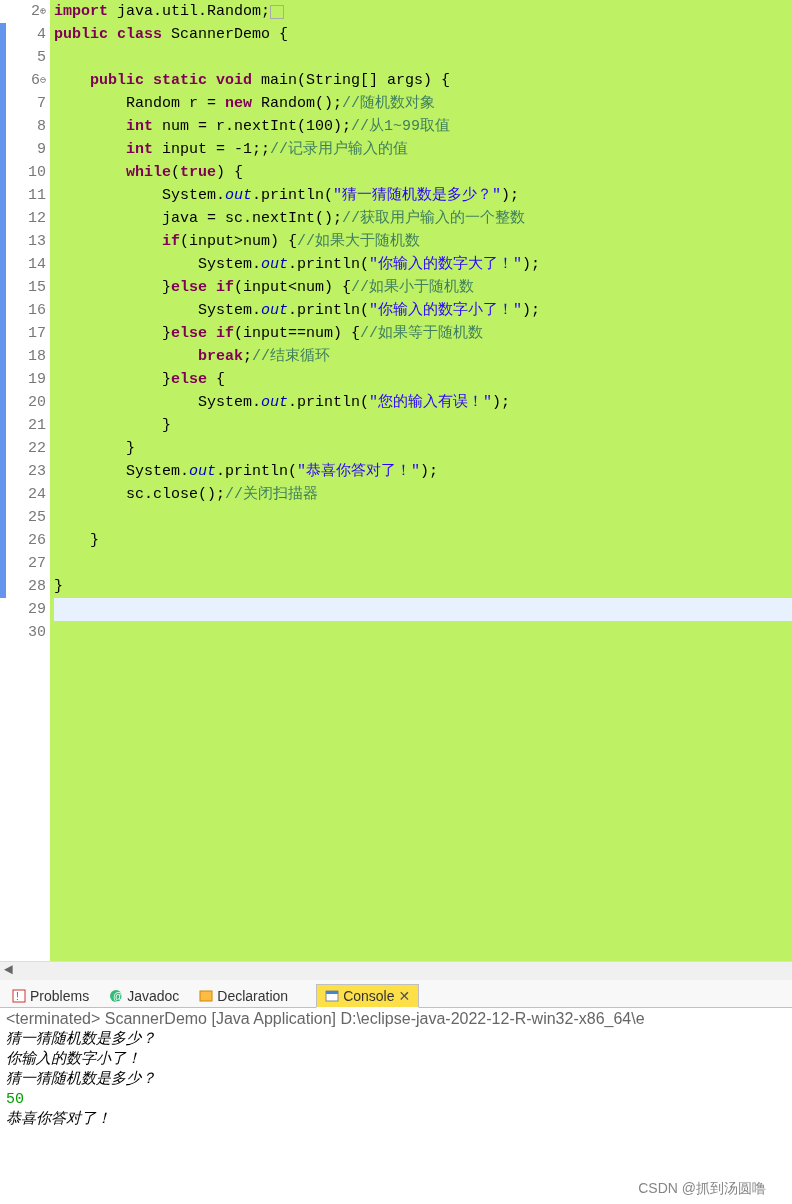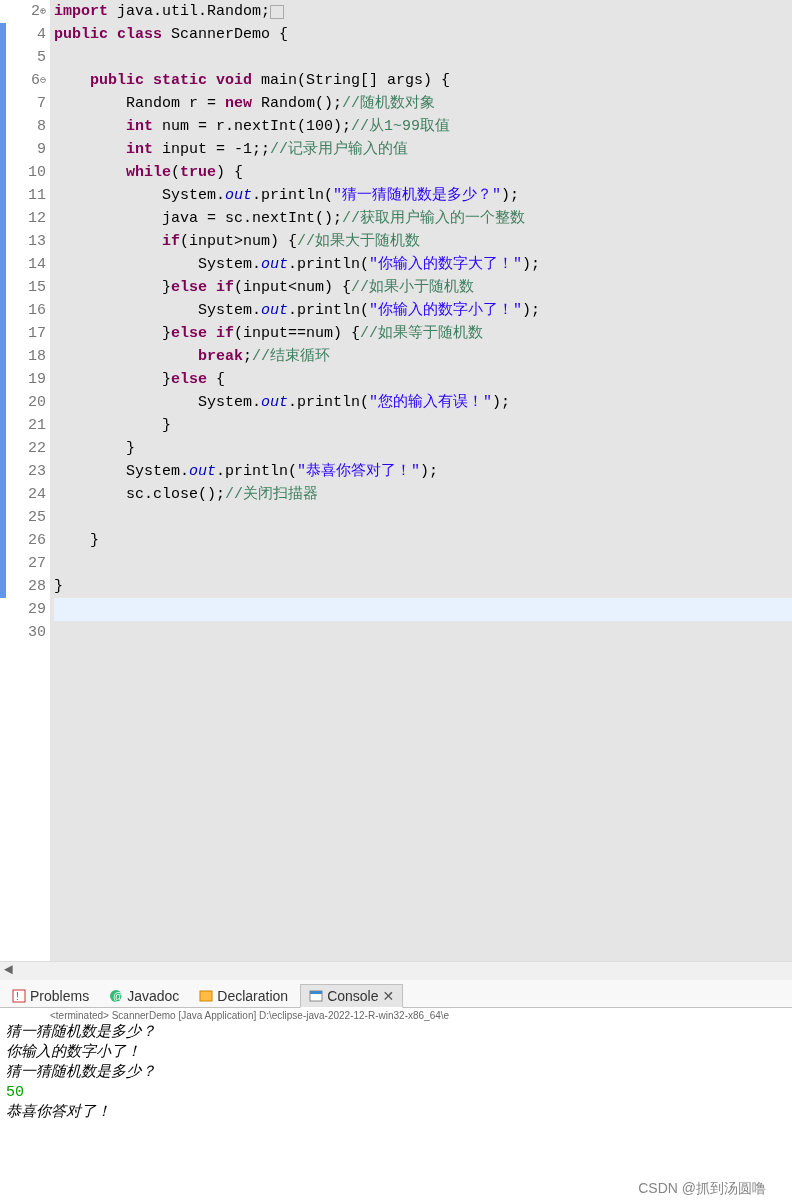--- a/index.html
+++ b/index.html
@@ -25,21 +25,21 @@
   }
   .gutter {
     width: 40px;
     text-align: right;
     color: #787878;
     padding-right: 4px;
     user-select: none;
     background: #fff;
   }
   .gutter div { height: 23px; line-height: 23px; }
-  .code { flex: 1; background: #e5e5e5; padding-left: 4px; overflow: hidden;}
+  .code { flex: 1; background: #bef264; padding-left: 4px; overflow: hidden;}
   .code .line { height: 23px; line-height: 23px; white-space: pre; }
   .line.current { background: #e8f2fe; }
   .kw { color: #7f0055; font-weight: bold; }
   .com { color: #3f7f5f; }
   .str { color: #2a00ff; }
   .fld { color: #0000c0; font-style: italic; }
   .small-badge { font-size:10px; vertical-align: top;}
   .scroll-stub { height: 18px; background: #f0f0f0; border-top:1px solid #ddd;}
   .scroll-stub .arrow { display:inline-block; padding:0 4px; color:#666;}
   .tabs {
@@ -52,31 +52,30 @@
     font-size: 14px;
     background: #f8f8f8;
   }
   .tab {
     display: flex;
     align-items: center;
     gap: 4px;
     padding: 3px 8px;
     color: #333;
   }
-  .tab.active { background: #e5e5e5; border:1px solid #c0c0c0; border-bottom:1px solid #fff; margin-bottom:-1px; }
+  .tab.active { background: #fde047; border:1px solid #c0c0c0; border-bottom:1px solid #fff; margin-bottom:-1px;margin-left:16px; }
   .tab-close { color:#555; }
   .icon { display:inline-block; width:14px; height:14px; }
   .console-header {
     font-family: Segoe UI, Tahoma, sans-serif;
-    font-size: 10px;
+    font-size: 16px;
     color: #666;
     padding: 2px 6px;
     white-space: nowrap;
     overflow: hidden;
-    margin-left: 44px;
   }
   .console {
     font-family: Consolas, "Courier New", monospace;
     font-size: 15px;
     padding: 0 6px 6px 6px;
     line-height: 20px;
   }
   .console .out { color: #000; font-style: italic; }
   .console .inp { color: #00a000; }
   .watermark {

